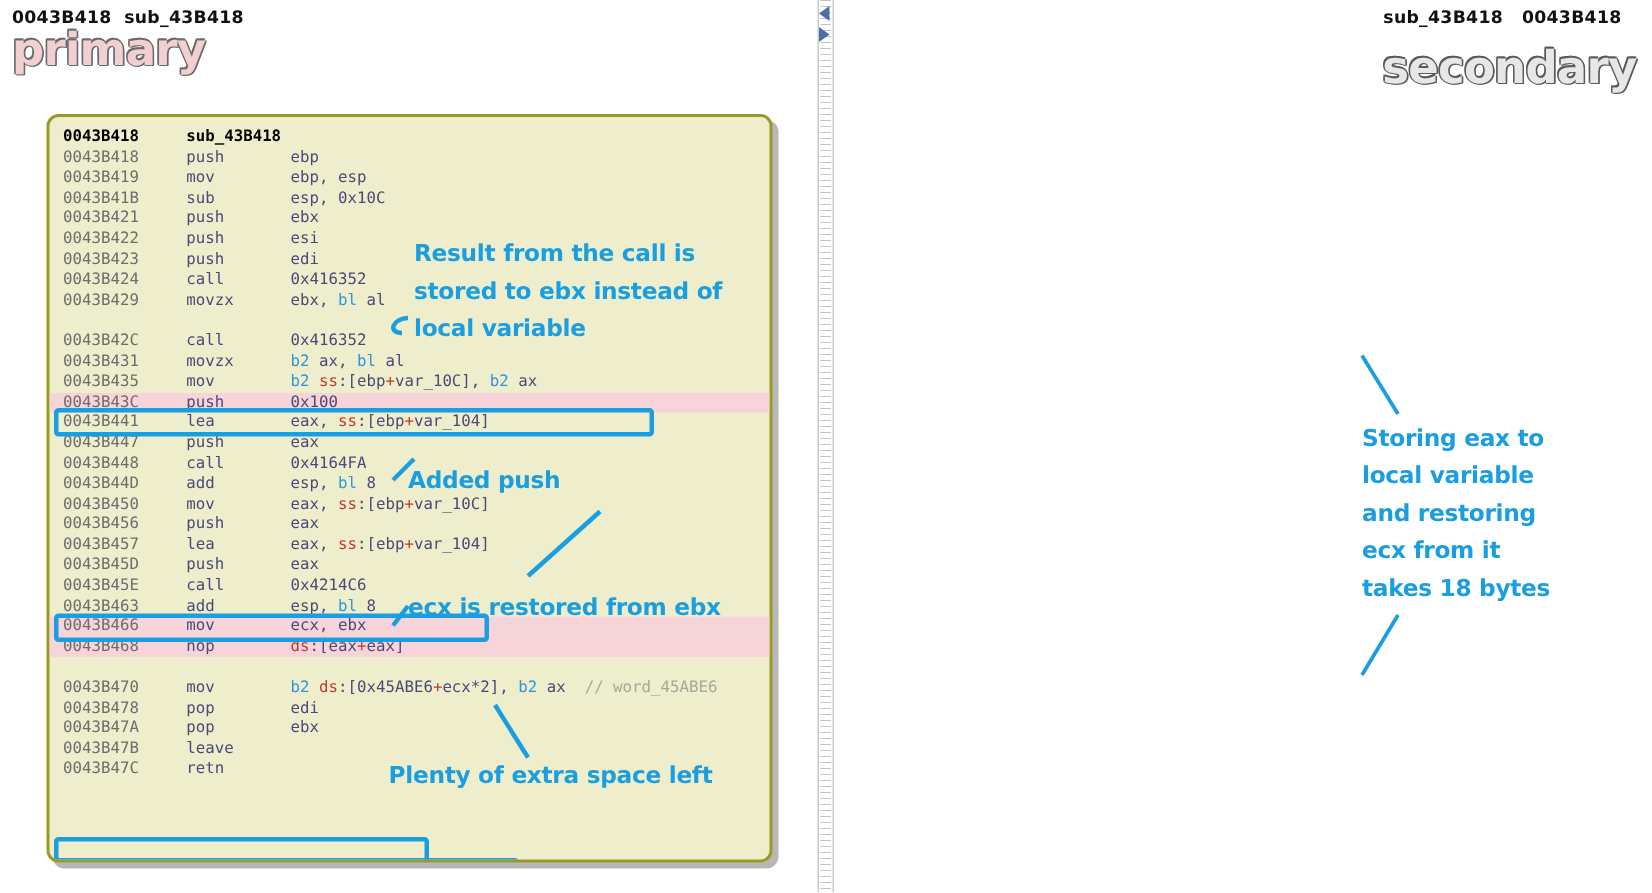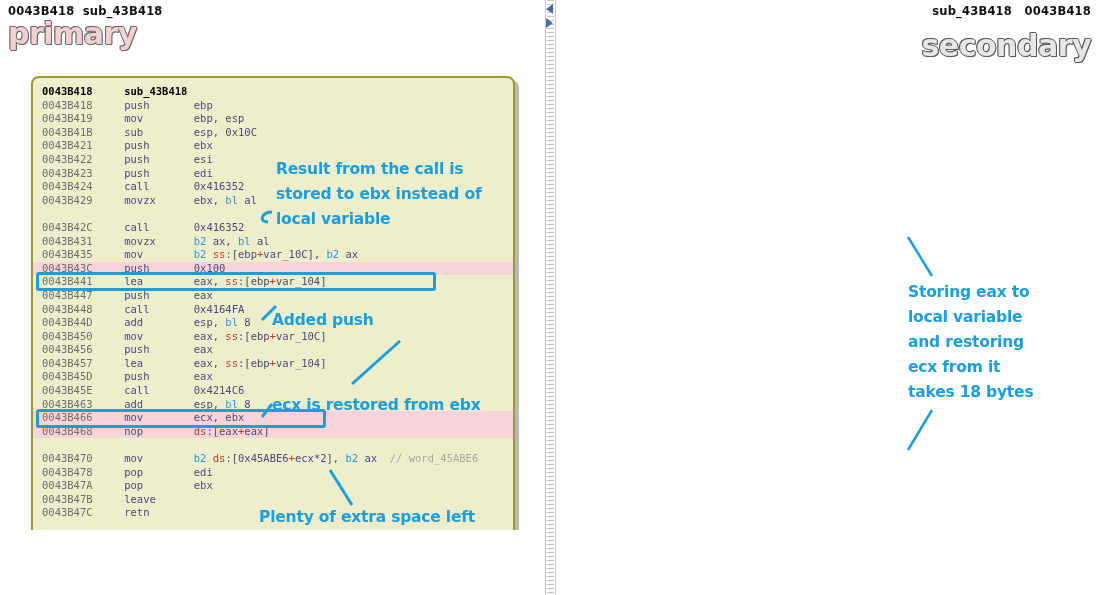--- a/index.html
+++ b/index.html
@@ -3,32 +3,32 @@
 <meta charset="utf-8">
 <style>
   html,body{margin:0;padding:0;}
   body{
     width:1101px;height:595px;
     background:#ffffff;
     font-family:"Liberation Sans",sans-serif;
     overflow:hidden;
     position:relative;
   }
-  .pane{position:absolute;top:0;height:530px;background:#fff;overflow:hidden;}
+  .pane{position:absolute;top:0;height:595px;background:#fff;overflow:hidden;}
   #pane-left{left:0;width:541px;}
   #pane-right{left:560px;width:541px;}
 
   .hdr-addr{
     position:absolute;top:4px;
     font-family:"DejaVu Sans",sans-serif;
     font-weight:bold;font-size:11.5px;color:#111;
     letter-spacing:0.2px;white-space:pre;
   }
   #pane-left .hdr-addr{left:8px;}
-  #pane-right .hdr-addr{right:10px;}
+  #pane-right .hdr-addr{right:20px;}
 
   .bigword{
     position:absolute;top:17px;
     font-family:"DejaVu Sans",sans-serif;
     font-weight:bold;font-size:30px;
     line-height:34px;
     letter-spacing:-0.5px;
     -webkit-text-stroke:0px;
     white-space:pre;
   }

